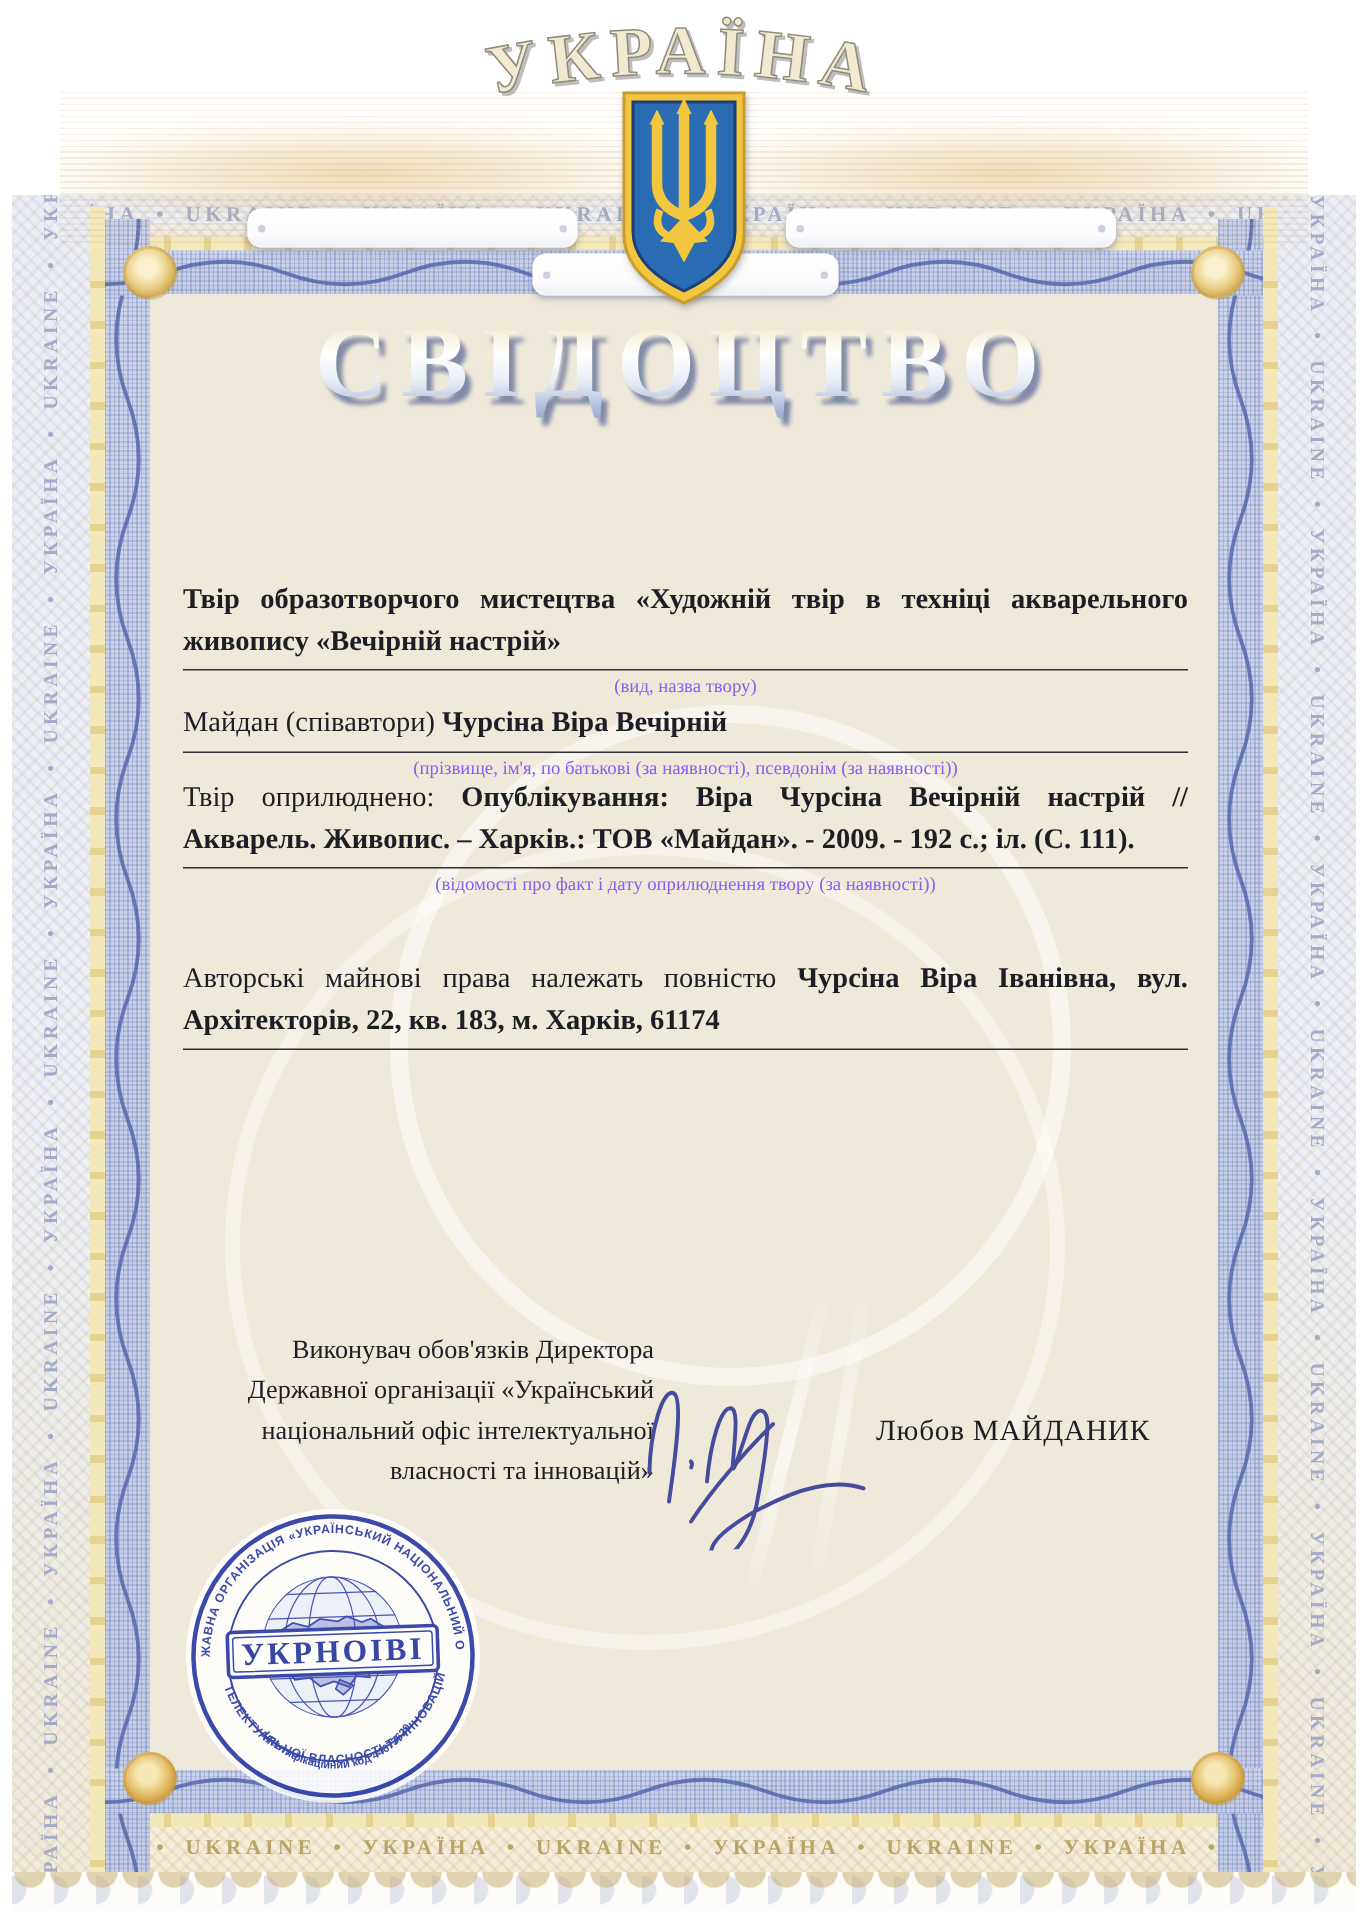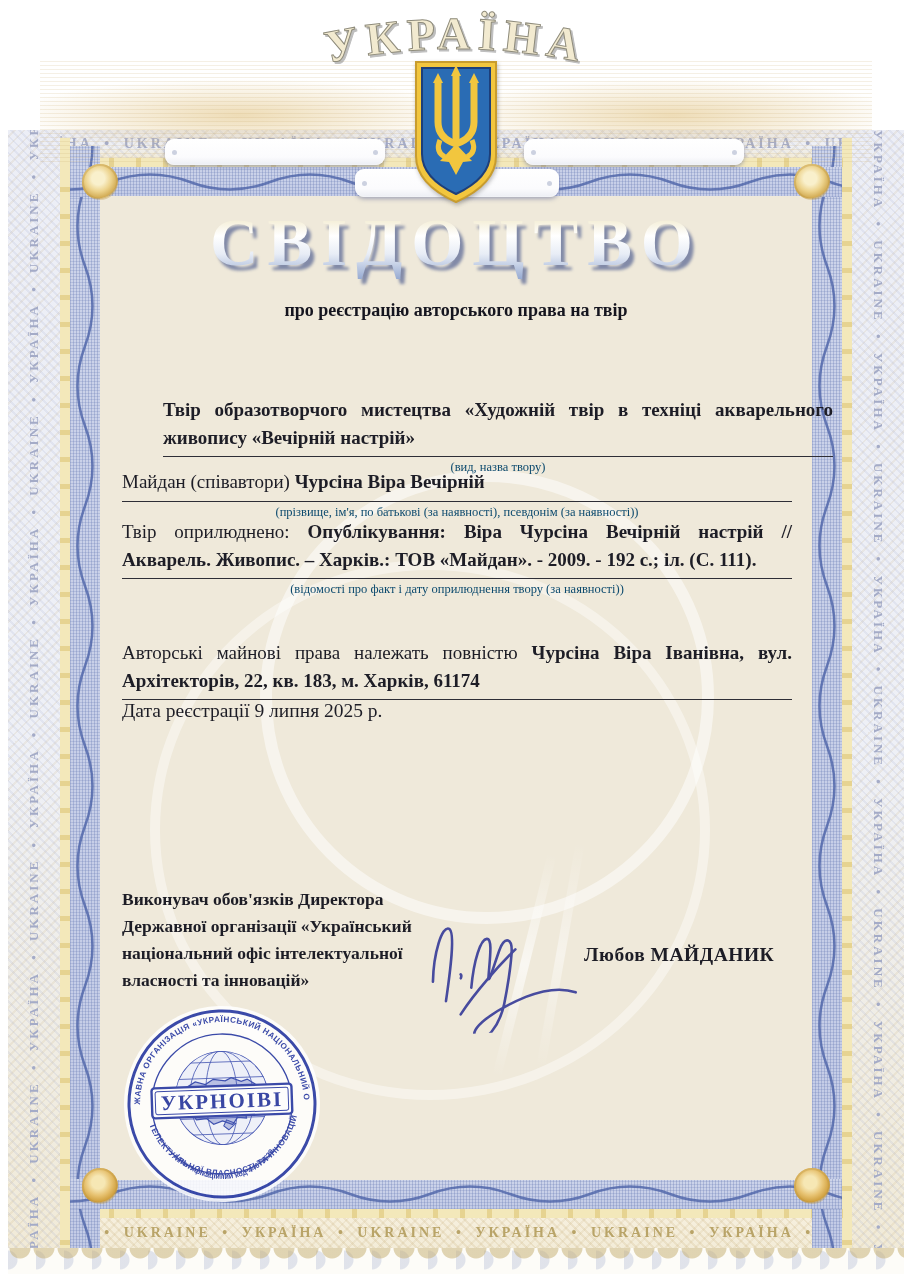--- a/index.html
+++ b/index.html
@@ -88,26 +88,26 @@
      -webkit-background-clip:text;background-clip:text;color:transparent;}
   .subtitle{position:absolute;left:0;top:300px;width:912px;text-align:center;font-weight:bold;font-size:18px;color:#15151f;}
   .cert-number{position:absolute;left:0;top:344px;width:912px;text-align:center;font-weight:bold;font-size:21px;color:#15151f;}
 
   
   .entry{position:absolute;left:122px;width:670px;}
   .entry .line{margin:0;font-size:19px;line-height:1.45;text-align:justify;}
   .entry .lead{font-weight:normal;}
   .entry .b{font-weight:bold;}
   .entry .rule{border:0;border-top:1.6px solid #2e2e36;margin:5px 0 3px 0;}
-  .entry .caption{margin:0;text-align:center;font-size:12.5px;color:#0c4a6e;}
+  .entry .caption{margin:0;text-align:center;font-size:12.5px;color:#8b5cf6;}
   .date-line{position:absolute;left:122px;top:700px;font-size:19.5px;}
 
   
-  .official-title{position:absolute;left:122px;top:886px;width:314px;font-weight:bold;font-size:17.5px;line-height:1.55;}
-  .official-name{position:absolute;left:584px;top:944px;font-weight:bold;font-size:19.5px;letter-spacing:.5px;}
+  .official-title{position:absolute;left:122px;top:886px;width:314px;font-weight:normal;font-size:17.5px;line-height:1.55;text-align:right;}
+  .official-name{position:absolute;left:584px;top:944px;font-weight:normal;font-size:19.5px;letter-spacing:.5px;}
   .signature{position:absolute;left:404px;top:892px;width:200px;height:140px;transform:rotate(-3deg);}
   .stamp{position:absolute;left:122px;top:1004px;width:200px;height:200px;opacity:.93;transform:rotate(-2deg);}
 </style>
 </head>
 <body>
 
 <div class="cert">
 
   <div class="band-text h band-top">УКРАЇНА • UKRAINE • УКРАЇНА • UKRAINE • УКРАЇНА • UKRAINE • УКРАЇНА • UKRAINE • УКРАЇНА • UKRAINE • УКРАЇНА • UKRAINE • УКРАЇНА • UKRAINE • УКРАЇНА • UKRAINE • УКРАЇНА • UKRAINE •</div>
   <div class="band-text h band-bottom">УКРАЇНА • UKRAINE • УКРАЇНА • UKRAINE • УКРАЇНА • UKRAINE • УКРАЇНА • UKRAINE • УКРАЇНА • UKRAINE • УКРАЇНА • UKRAINE • УКРАЇНА • UKRAINE • УКРАЇНА • UKRAINE • УКРАЇНА • UKRAINE •</div>
@@ -189,23 +189,22 @@
     <g fill="none" stroke="#f2c63e" stroke-width="5">
       <path d="M30,84 q-5,12 5,17"></path>
       <path d="M62,84 q5,12 -5,17"></path>
     </g>
   </svg>
 
   <div class="title-wrap">
     <div class="title-layer title-shadow">СВІДОЦТВО</div>
     <div class="title-layer title-grad">СВІДОЦТВО</div>
   </div>
-  <div class="subtitle">про реєстрацію авторського права на твір</div>
-
-  <div class="entry" style="top:396px;margin-left:41px;">
+
+  <div class="entry" style="top:386px;">
     <p class="line"><span class="lead"></span><span class="b">Твір образотворчого мистецтва «Художній твір в техніці акварельного живопису «Вечірній настрій»</span></p>
     <hr class="rule">
     <p class="caption">(вид, назва твору)</p>
   </div>
 
   <div class="entry" style="top:468px;">
     <p class="line"><span class="lead">Майдан (співавтори) </span><span class="b">Чурсіна Віра Вечірній</span></p>
     <hr class="rule">
     <p class="caption">(прізвище, ім'я, по батькові (за наявності), псевдонім (за наявності))</p>
   </div>
@@ -214,21 +213,20 @@
     <p class="line"><span class="lead">Твір оприлюднено: </span><span class="b">Опублікування: Віра Чурсіна Вечірній настрій // Акварель. Живопис. – Харків.: ТОВ «Майдан». - 2009. - 192 с.; іл. (С. 111).</span></p>
     <hr class="rule">
     <p class="caption">(відомості про факт і дату оприлюднення твору (за наявності))</p>
   </div>
 
   <div class="entry" style="top:601px;margin-top:38px;">
     <p class="line"><span class="lead">Авторські майнові права належать повністю </span><span class="b">Чурсіна Віра Іванівна, вул. Архітекторів, 22, кв. 183, м. Харків, 61174</span></p>
     <hr class="rule">
   </div>
 
-  <div class="date-line">Дата реєстрації 9 липня 2025 р.</div>
 
   <div class="official-title">Виконувач обов'язків Директора Державної організації «Український національний офіс інтелектуальної власності та інновацій»</div>
   <div class="official-name">Любов МАЙДАНИК</div>
 
   <svg class="signature" viewBox="0 0 200 140">
     <g fill="none" stroke="#474b9e" stroke-width="2.6" stroke-linecap="round">
       <path d="M28,86 C30,58 40,30 47,34 C53,38 46,76 40,106"></path>
       <path d="M56,80 c1,1 1,2 0,4"></path>
       <path d="M66,94 C70,66 78,46 84,46 C90,46 86,66 84,82 C82,96 90,72 96,58 C102,44 110,46 108,62 C106,78 102,96 98,112 C92,134 76,152 68,144 C60,136 86,118 120,106 C144,98 160,100 170,104"></path>
       <path d="M54,120 C70,98 96,72 112,58"></path>

